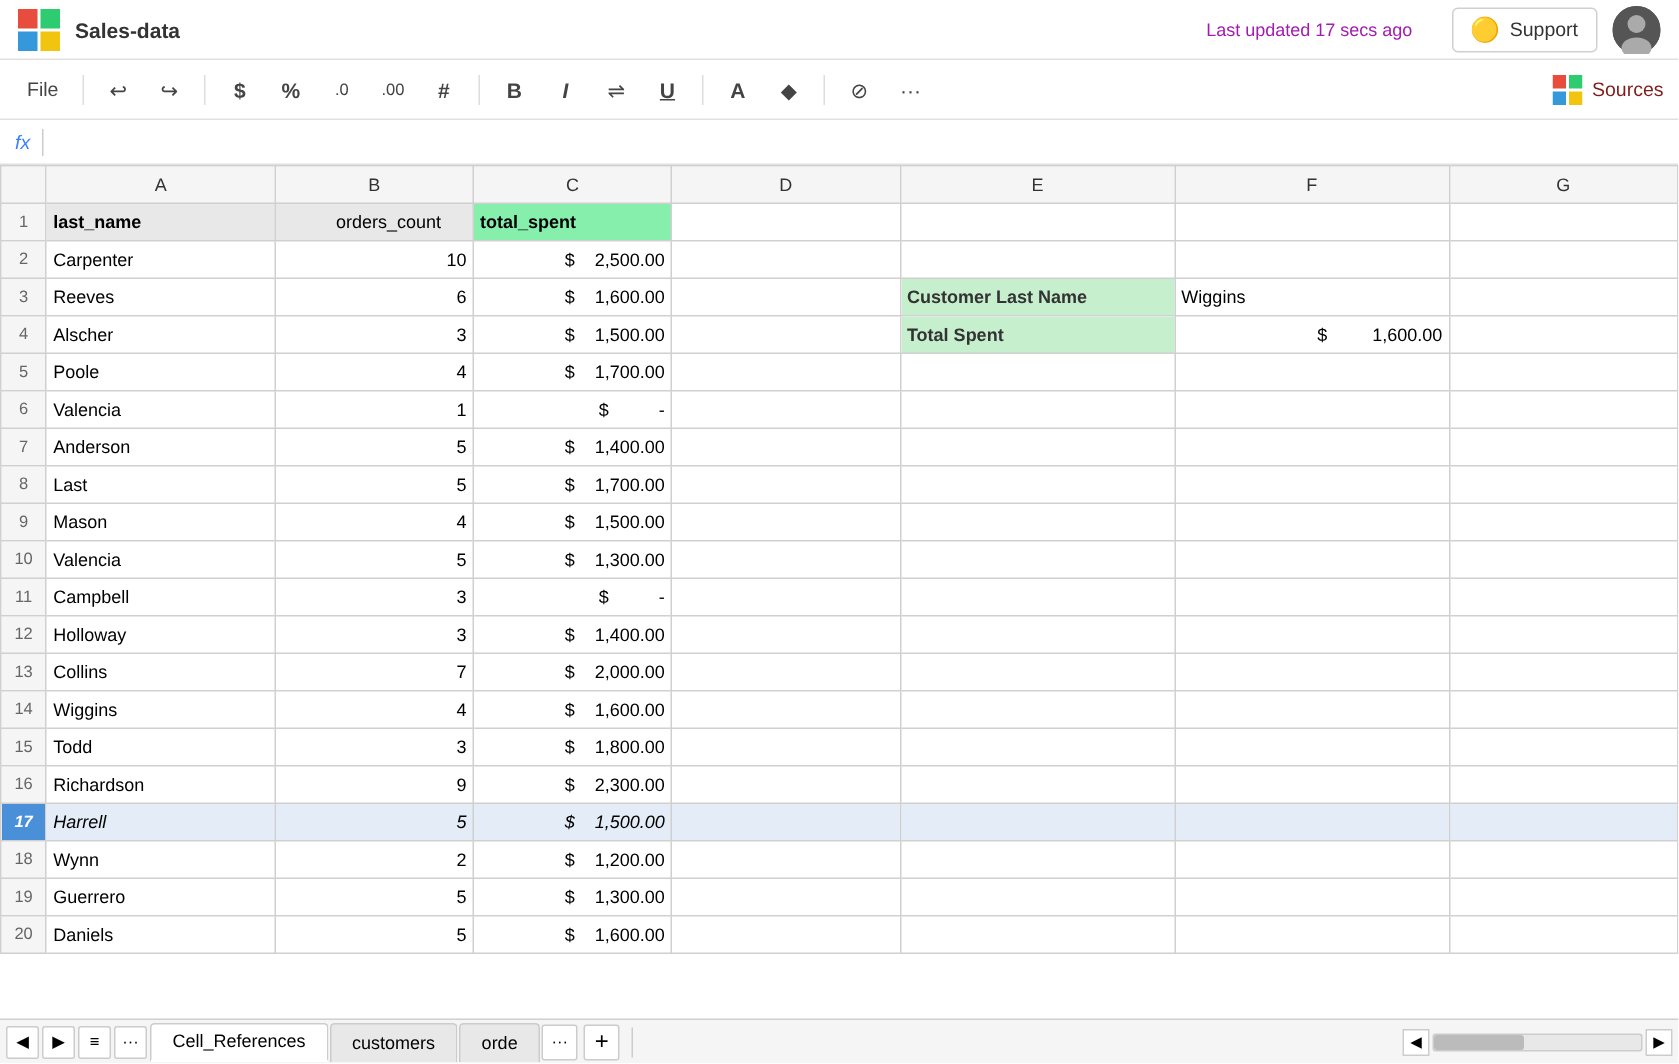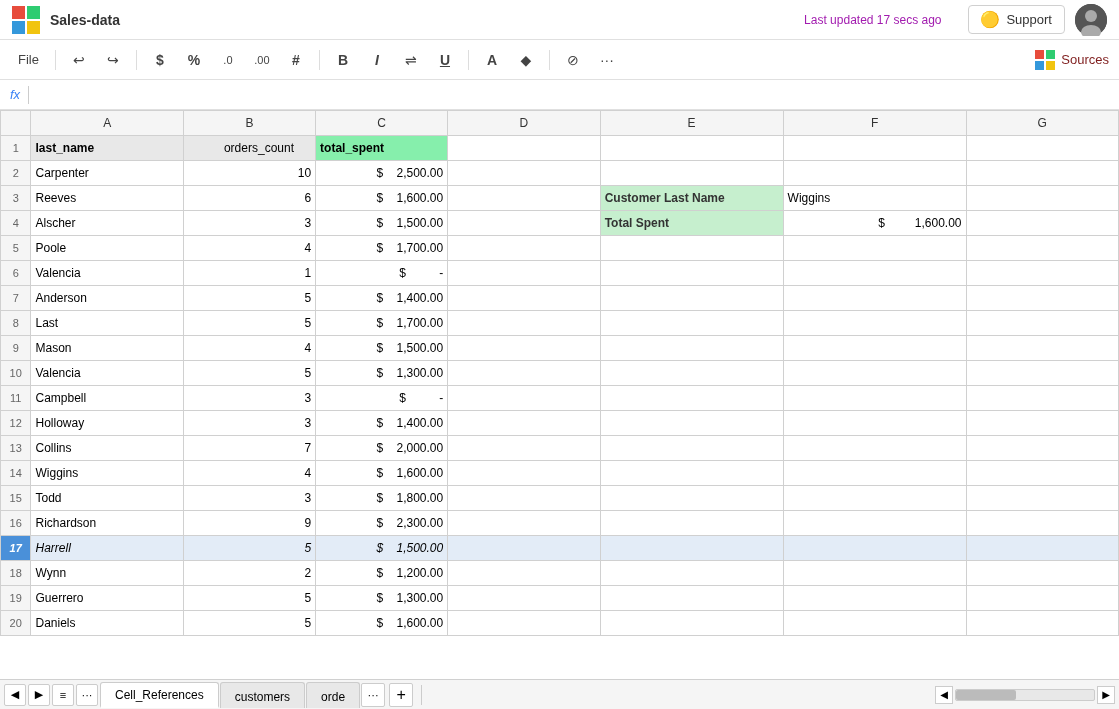--- a/index.html
+++ b/index.html
@@ -112,21 +112,21 @@
       background: #f5f5f5; border-top: 1px solid #d0d0d0;
       padding: 0 4px; gap: 0;
     }
     .tab-nav-btn {
       width: 22px; height: 22px; display: flex; align-items: center; justify-content: center;
       border: 1px solid #ccc; background: #fff; cursor: pointer; border-radius: 2px; font-size: 11px; margin-right: 2px;
     }
     .sheet-tab {
       padding: 4px 14px; border: 1px solid #ccc; border-bottom: none;
       background: #fff; cursor: pointer; font-size: 12px; height: 26px;
-      display: flex; align-items: flex-end; margin-right: 1px; border-radius: 3px 3px 0 0;
+      display: flex; align-items: center; margin-right: 1px; border-radius: 3px 3px 0 0;
     }
     .sheet-tab.active { background: #fff; border-bottom: 2px solid #fff; font-weight: 500; }
     .sheet-tab.inactive { background: #e8e8e8; }
     .tab-more-btn {
       width: 24px; height: 24px; display: flex; align-items: center; justify-content: center;
       border: 1px solid #ccc; background: #fff; cursor: pointer; border-radius: 2px; font-size: 11px; margin-right: 4px;
     }
     .tab-add-btn {
       width: 24px; height: 24px; display: flex; align-items: center; justify-content: center;
       border: 1px solid #ccc; background: #fff; cursor: pointer; border-radius: 2px; font-size: 16px; margin-right: 4px;

